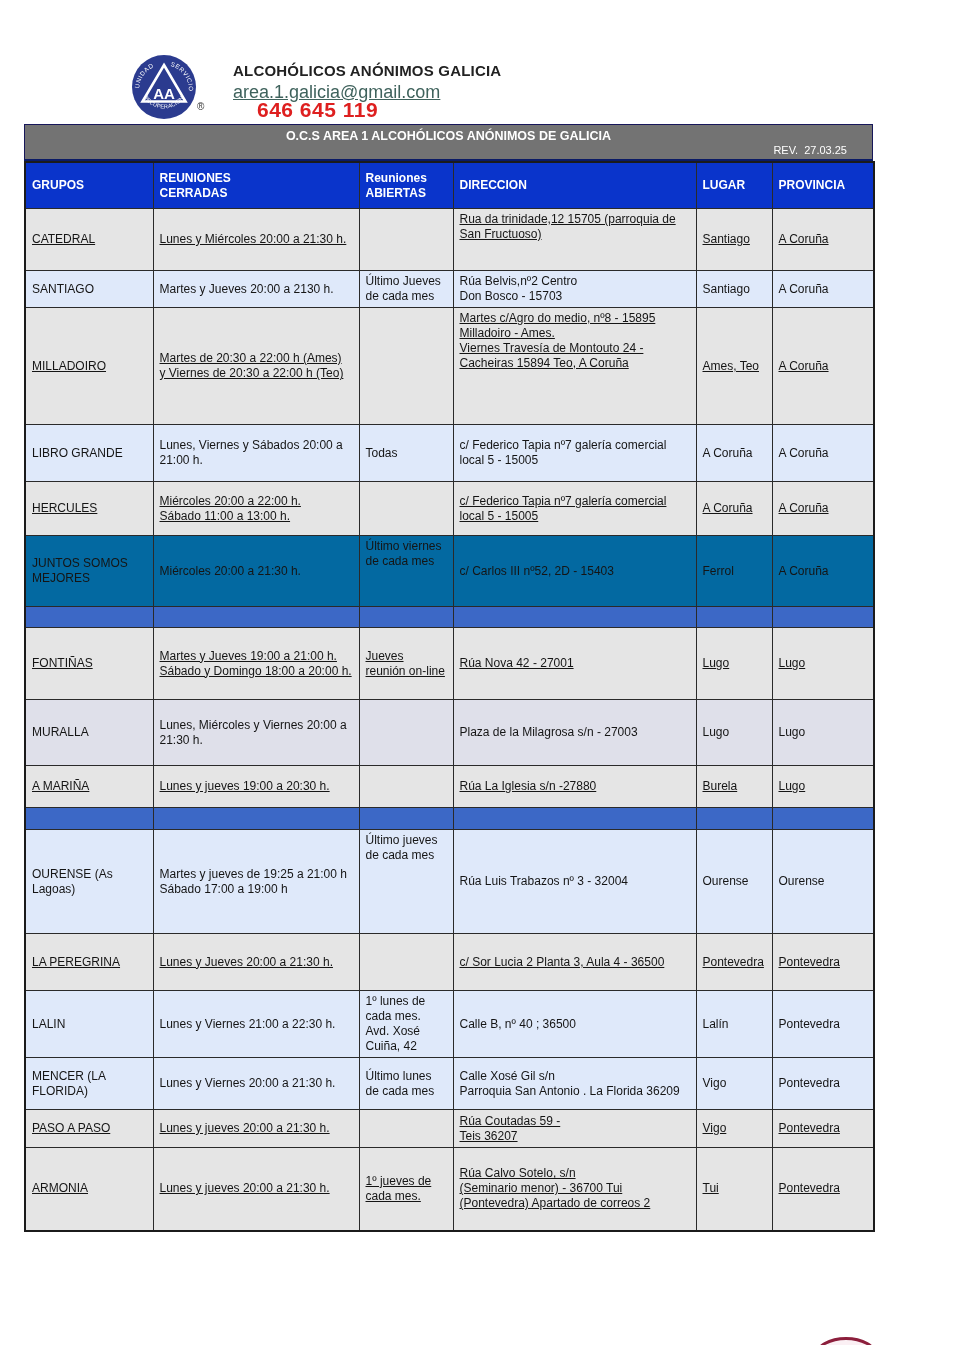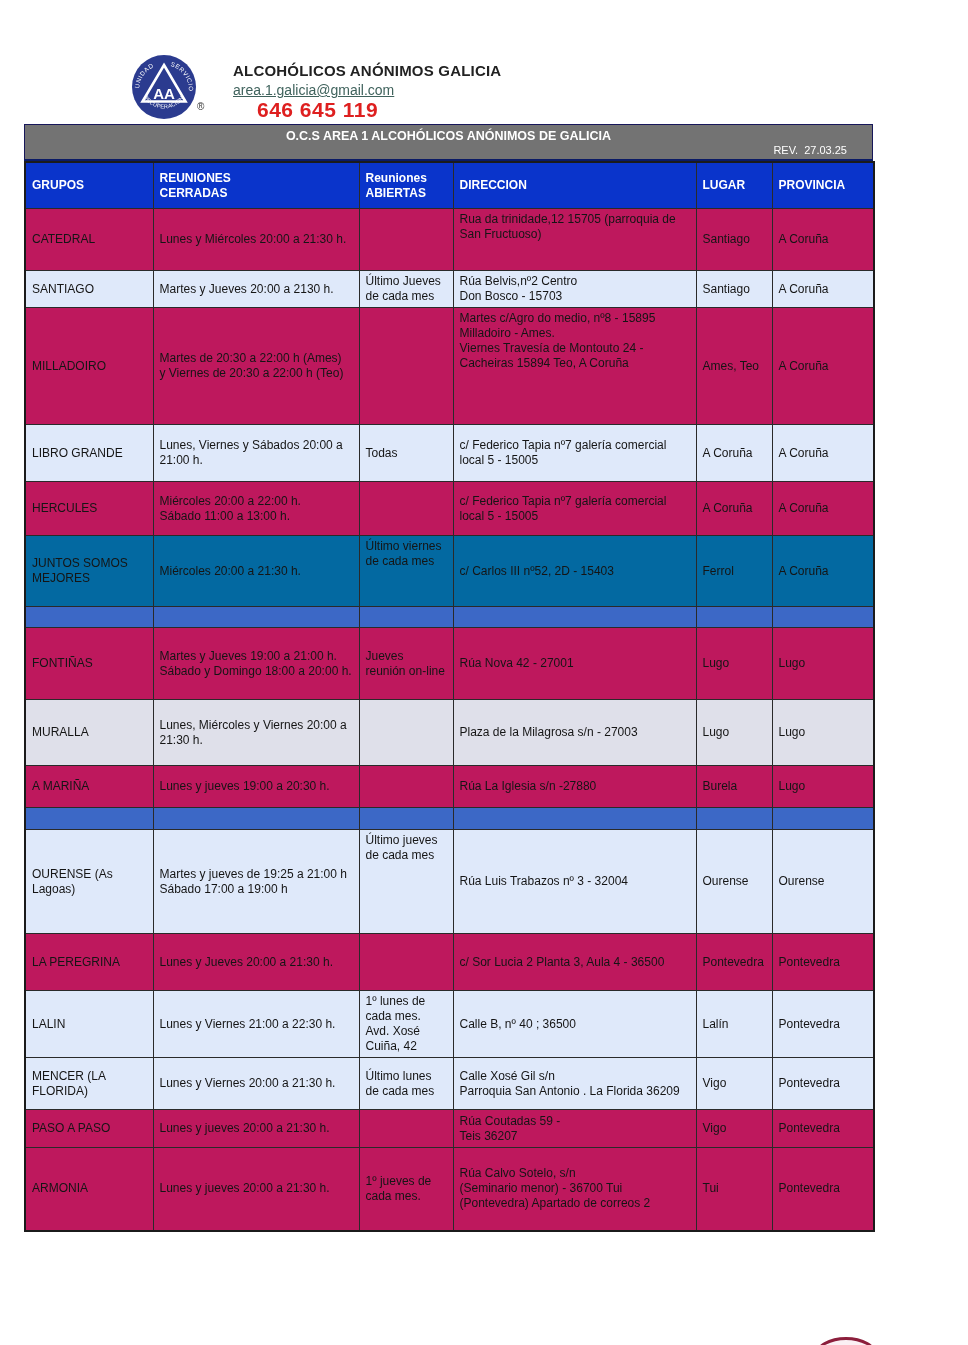--- a/index.html
+++ b/index.html
@@ -4,38 +4,38 @@
 <style>
   html,body{margin:0;padding:0;background:#ffffff;}
   .page{
     position:relative;width:968px;height:1345px;background:#ffffff;overflow:hidden;
     font-family:"Liberation Sans",sans-serif;color:#151515;
   }
   
   .logo-wrap{position:absolute;left:131px;top:54px;width:66px;height:66px;}
   .registered-mark{position:absolute;left:197px;top:101px;font-size:10px;color:#333;}
   .org-name{position:absolute;left:233px;top:62px;font-size:15px;font-weight:700;color:#222;letter-spacing:.2px;}
-  .email-link{position:absolute;left:233px;top:82px;font-size:14px;color:#3f625c;text-decoration:underline;cursor:pointer;}
+  .email-link{position:absolute;left:233px;top:82px;font-size:18px;color:#3f625c;text-decoration:underline;cursor:pointer;}
   .phone-number{position:absolute;left:233px;top:98px;font-size:21px;font-weight:700;color:#de1f1f;letter-spacing:.5px;margin-left:24px;}
   
   .banner{
     position:absolute;left:24px;top:124px;width:849px;height:37px;box-sizing:border-box;
     background:#737373;border:1px solid #17175a;border-bottom:2px solid #0a1a66;
   }
   .banner-title{display:block;text-align:center;padding-top:4px;font-size:12.5px;font-weight:700;color:#ffffff;}
   .banner-rev{position:absolute;right:25px;top:19px;font-size:11px;color:#ffffff;white-space:pre;}
   
   .aa-table{
     position:absolute;left:24px;top:161px;width:849px;border-collapse:collapse;table-layout:fixed;
     font-size:12px;line-height:1.25;color:#151515;border:2px solid #1b1b1b;
   }
   .aa-table th,.aa-table td{border:1px solid #2a2a2a;padding:3px 6px;vertical-align:middle;
     white-space:pre-line;overflow:hidden;text-align:left;}
   .aa-table th{background:#0a34cb;color:#ffffff;font-weight:700;height:39px;}
-  .shade-white td{background:#be185d;}
+  .shade-white td{background:#e5e5e5;text-decoration:underline;}
   .shade-lightblue td{background:#dfe9fa;}
   .shade-bluegray td{background:#0369a1;}
   .shade-gray td{background:#dfe0ea;}
   tr.sep td{background:#3c68c6;padding:0;}
   .va-top{vertical-align:top !important;}
   
   .red-stamp{
     position:absolute;left:815px;top:1337px;width:56px;height:30px;
     border:3px solid #8c1f3c;border-radius:50%;background:#fbf0f4;
   }

